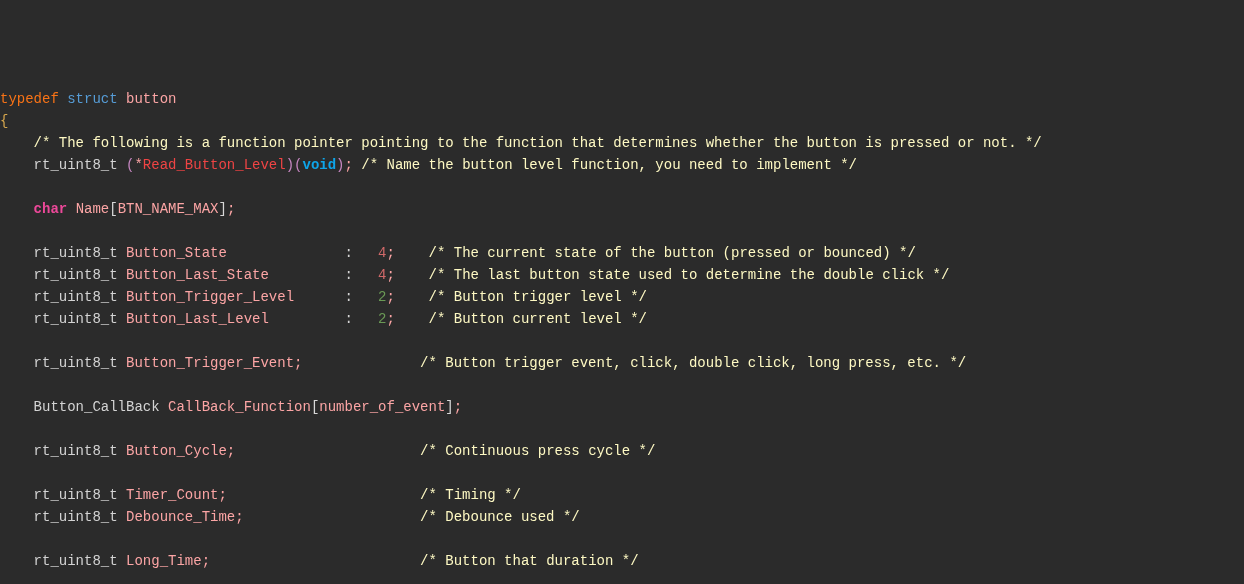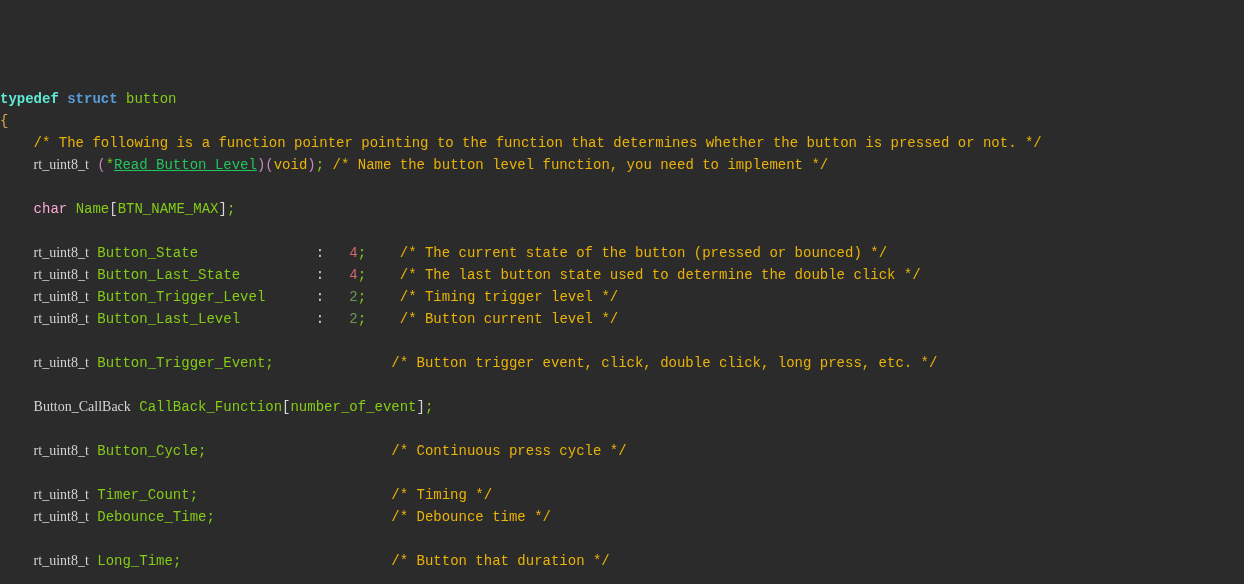--- a/index.html
+++ b/index.html
@@ -9,60 +9,60 @@
     font-family: Consolas, 'Courier New', monospace;
     font-size: 14px;
     line-height: 22px;
     color: #d4d4d4;
     white-space: pre;
     overflow-x: auto;
   }
   .code {
     padding: 0;
   }
-  .kw-typedef { color: #5eead4; font-weight: bold; }
-  .kw-struct  { color: #569cd6; font-weight: bold; }
-  .kw-char    { color: #f9a8d4; font-weight: normal; }
-  .kw-void    { color: #eab308; font-weight: normal; text-align: right; }
-  .ident      { color: #22c55e; text-decoration: underline; }
-  .plain      { color: #84cc16; }
-  .type       { color: #d4d4d4; font-family: Liberation Serif, serif; }
+  .kw-typedef { color: #f97316; font-weight: normal; }
+  .kw-struct  { color: #569cd6; font-weight: normal; }
+  .kw-char    { color: #ec4899; font-weight: bold; }
+  .kw-void    { color: #0ea5e9; font-weight: bold; text-align: right; }
+  .ident      { color: #ef4444; }
+  .plain      { color: #fca5a5; }
+  .type       { color: #d4d4d4; }
   .brace      { color: #d8a84e; }
   .bracket    { color: #d8d8d8; }
   .paren      { color: #c586c0; }
-  .comment    { color: #eab308; }
+  .comment    { color: #fef9c3; }
   .colon      { color: #d4d4d4; }
   .num4       { color: #d16969; }
   .num2       { color: #6A9955; }
 </style>
 </head>
 <body>
 
 
 
 <div class="code"><span class="kw-typedef">typedef</span> <span class="kw-struct">struct</span> <span class="plain">button</span>
 <span class="brace">{</span>
     <span class="comment">/* The following is a function pointer pointing to the function that determines whether the button is pressed or not. */</span>
     <span class="type">rt_uint8_t</span> <span class="paren">(</span><span class="plain">*</span><span class="ident">Read_Button_Level</span><span class="paren">)</span><span class="paren">(</span><span class="kw-void">void</span><span class="paren">)</span><span class="plain">;</span> <span class="comment">/* Name the button level function, you need to implement */</span>
 
     <span class="kw-char">char</span> <span class="plain">Name</span><span class="bracket">[</span><span class="plain">BTN_NAME_MAX</span><span class="bracket">]</span><span class="plain">;</span>
 
     <span class="type">rt_uint8_t</span> <span class="plain">Button_State</span>              <span class="colon">:</span>   <span class="num4">4</span><span class="plain">;</span>    <span class="comment">/* The current state of the button (pressed or bounced) */</span>
     <span class="type">rt_uint8_t</span> <span class="plain">Button_Last_State</span>         <span class="colon">:</span>   <span class="num4">4</span><span class="plain">;</span>    <span class="comment">/* The last button state used to determine the double click */</span>
-    <span class="type">rt_uint8_t</span> <span class="plain">Button_Trigger_Level</span>      <span class="colon">:</span>   <span class="num2">2</span><span class="plain">;</span>    <span class="comment">/* Timing trigger level */</span>
+    <span class="type">rt_uint8_t</span> <span class="plain">Button_Trigger_Level</span>      <span class="colon">:</span>   <span class="num2">2</span><span class="plain">;</span>    <span class="comment">/* Button trigger level */</span>
     <span class="type">rt_uint8_t</span> <span class="plain">Button_Last_Level</span>         <span class="colon">:</span>   <span class="num2">2</span><span class="plain">;</span>    <span class="comment">/* Button current level */</span>
 
     <span class="type">rt_uint8_t</span> <span class="plain">Button_Trigger_Event</span><span class="plain">;</span>              <span class="comment">/* Button trigger event, click, double click, long press, etc. */</span>
 
     <span class="type">Button_CallBack</span> <span class="plain">CallBack_Function</span><span class="bracket">[</span><span class="plain">number_of_event</span><span class="bracket">]</span><span class="plain">;</span>
 
     <span class="type">rt_uint8_t</span> <span class="plain">Button_Cycle</span><span class="plain">;</span>                      <span class="comment">/* Continuous press cycle */</span>
 
     <span class="type">rt_uint8_t</span> <span class="plain">Timer_Count</span><span class="plain">;</span>                       <span class="comment">/* Timing */</span>
-    <span class="type">rt_uint8_t</span> <span class="plain">Debounce_Time</span><span class="plain">;</span>                     <span class="comment">/* Debounce time */</span>
+    <span class="type">rt_uint8_t</span> <span class="plain">Debounce_Time</span><span class="plain">;</span>                     <span class="comment">/* Debounce used */</span>
 
     <span class="type">rt_uint8_t</span> <span class="plain">Long_Time</span><span class="plain">;</span>                         <span class="comment">/* Button that duration */</span>
 
       
 
 
 </div>
 
 
 

